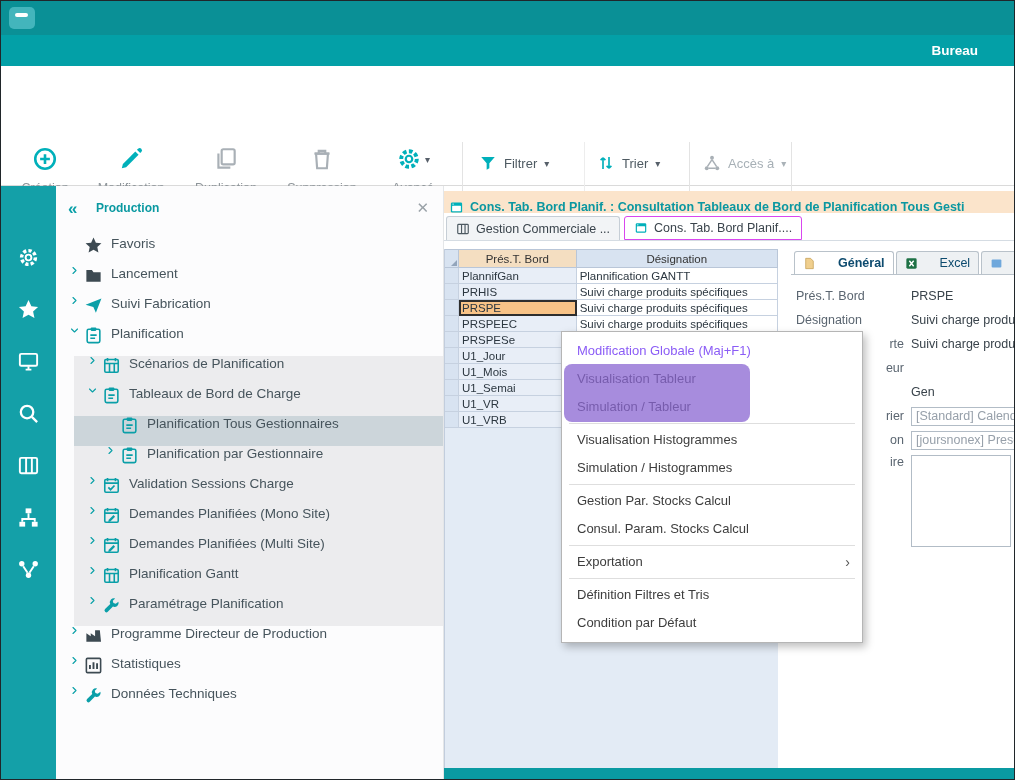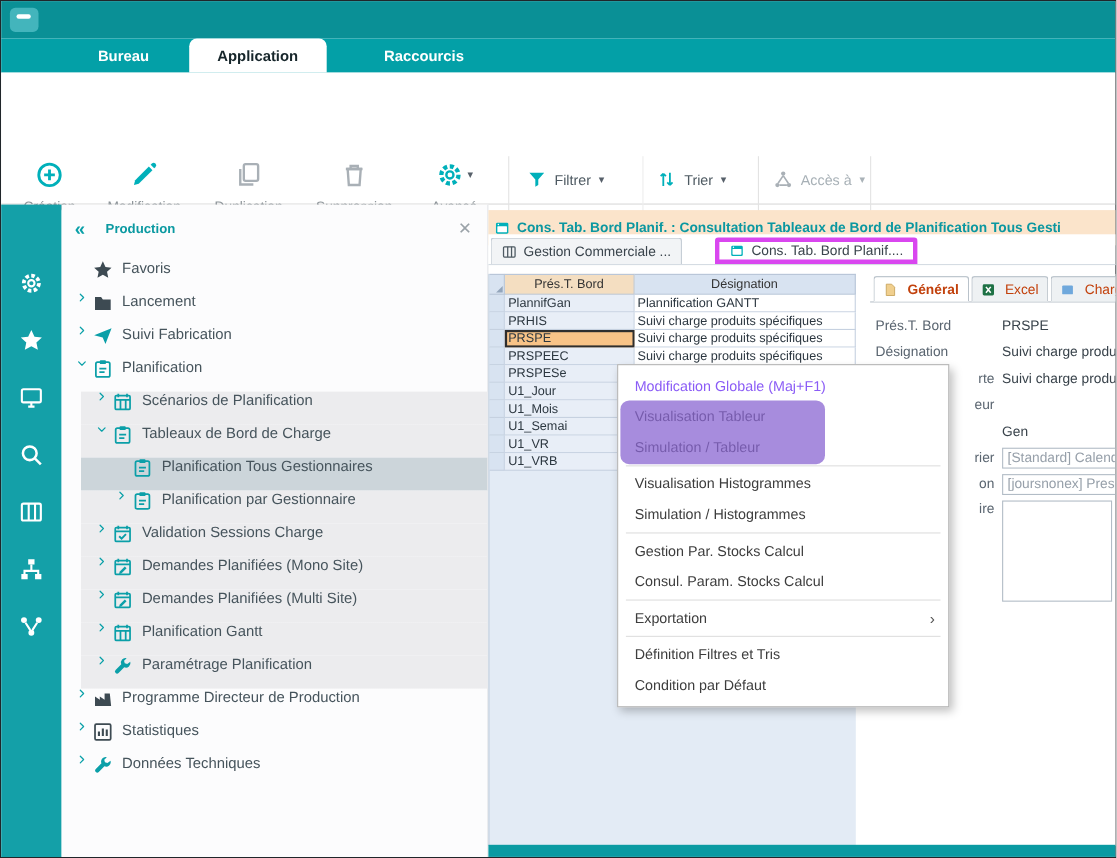--- a/index.html
+++ b/index.html
@@ -7,21 +7,21 @@
   .window { position:relative; width:1015px; height:780px; background:#fff; overflow:hidden;
             border:1px solid #20262a; font-family:"Liberation Sans", sans-serif; }
 
   
   .titlebar { position:absolute; left:0; top:0; width:100%; height:34px; background:#0a9096; }
   .app-logo { position:absolute; left:8px; top:6px; width:26px; height:22px; border-radius:5px; background:#43b5bc; }
   .app-logo::after { content:""; position:absolute; left:6px; top:6px; width:13px; height:4px; background:#fff; border-radius:2px; }
 
   
   .menubar { position:absolute; left:0; top:34px; width:100%; height:31px; background:#03a0a7;
-             display:flex; align-items:flex-end; padding-left:62px; }
+             display:flex; align-items:flex-end; padding-left:62px;flex-direction:column; }
   .mtab { height:31px; line-height:31px; padding:0 26px; color:#fff; font-weight:bold; font-size:13.5px; cursor:default; }
   .mtab.m0 { margin-right:10px; }
   .mtab.active { background:#fff; color:#17262b; border-radius:7px 7px 0 0; }
   .mtab.m2 { margin-left:26px; }
   .mtab.m3 { margin-left:40px; }
 
   
   .ribbon { position:absolute; left:0; top:65px; width:100%; height:120px; background:#fff; border-bottom:1px solid #dadada; }
   .ebtn { position:absolute; top:80px; text-align:center; color:#8d9499; font-size:12.5px; }
   .ebtn .bicon { display:block; width:26px; height:26px; margin:0 auto 9px auto; }
@@ -68,21 +68,21 @@
   
   .doc-header { position:absolute; left:443px; top:190px; width:572px; height:32px; background:#fbe4cb;
                 display:flex; align-items:center; gap:6px; padding-left:5px; color:#0b97a0; font-weight:bold;
                 font-size:12.5px; white-space:nowrap; overflow:hidden; }
   .doc-header .hicon { width:15px; height:15px; display:inline-flex; flex:none; }
   .doc-header .hicon svg { width:100%; height:100%; }
   .doc-tabs { position:absolute; left:443px; top:212px; width:572px; height:28px; background:#fff;
               border-bottom:1px solid #d5dce3; display:flex; align-items:flex-end; padding-left:2px; gap:4px; }
   .dtab { display:flex; align-items:center; gap:6px; height:24px; padding:0 9px; border:1px solid #c6ced6;
           border-bottom:none; background:#f2f4f6; font-size:12.5px; color:#3a444c; border-radius:3px 3px 0 0; white-space:nowrap; }
-  .dtab.active { background:#fff; border:4px solid #d946ef;margin-left:26px; }
+  .dtab.active { background:#fff; border:1px solid #d946ef; }
   .dtab .ticon { width:14px; height:14px; display:inline-flex; }
   .dtab .ticon svg { width:100%; height:100%; }
 
   
   .grid { position:absolute; left:443px; top:248px; width:334px; height:520px; background:#e3ebf5; border-left:1px solid #c2cddd; }
   .g-head { display:flex; height:19px; }
   .g-head > div { border-right:1px solid #b9c6d8; border-bottom:1px solid #b9c6d8; border-top:1px solid #b9c6d8;
                   font-size:11.5px; color:#333; display:flex; align-items:center; justify-content:center; }
   .g-sel-h { width:14px; background:#d8e3f1; position:relative; }
   .tri { position:absolute; right:1px; bottom:1px; width:0; height:0; border-left:6px solid transparent; border-bottom:6px solid #93a5bb; }
@@ -92,22 +92,22 @@
   .g-row > div { border-right:1px solid #c6d1e0; border-bottom:1px solid #c6d1e0; font-size:11.5px; color:#2c3740;
                  display:flex; align-items:center; padding:0 3px; white-space:nowrap; overflow:hidden; }
   .g-sel { width:14px; background:#d8e3f1; }
   .g-c1 { width:118px; background:#e8eef7; }
   .g-c2 { width:202px; background:#fff; }
   .g-c1.cell-active { background:#f8c387; border:2px solid #2e2e2e; padding:0 1px; }
 
   
   .detail { position:absolute; left:790px; top:248px; width:225px; height:520px; background:#fff; }
   .ptabs { display:flex; align-items:flex-end; height:26px; border-bottom:1px solid #b9c2ca; padding-left:3px; gap:2px; }
-  .ptab { display:flex; align-items:center; gap:9px; height:23px; padding:0 8px; border:1px solid #b9c2ca; border-bottom:none;
-          border-radius:3px 3px 0 0; background:#eef1f3; font-size:12.5px; color:#c2410c; white-space:nowrap; }
+  .ptab { display:flex; align-items:center; gap:22px; height:23px; padding:0 8px; border:1px solid #b9c2ca; border-bottom:none;
+          border-radius:3px 3px 0 0; background:#eef1f3; font-size:12.5px; color:#0c4a6e; white-space:nowrap; }
   .ptab.active { background:#fff; font-weight:bold; }
   .ptab .ticon { width:13px; height:13px; display:inline-flex; }
   .ptab .ticon svg { width:100%; height:100%; }
   .fields { padding-top:9px; padding-left:5px; }
   .frow { display:flex; align-items:center; height:24px; }
   .flab { width:108px; font-size:12.5px; color:#5a6570; flex:none; }
   .flab.frag { text-align:right; }
   .fval { margin-left:7px; font-size:12.5px; color:#39434b; white-space:nowrap; }
   .fval.box { border:1px solid #b2bcc6; color:#97a0aa; width:104px; height:19px; line-height:17px; padding:0 4px; overflow:hidden; flex:none; }
   .frow.tall { height:auto; align-items:flex-start; margin-top:3px; }

